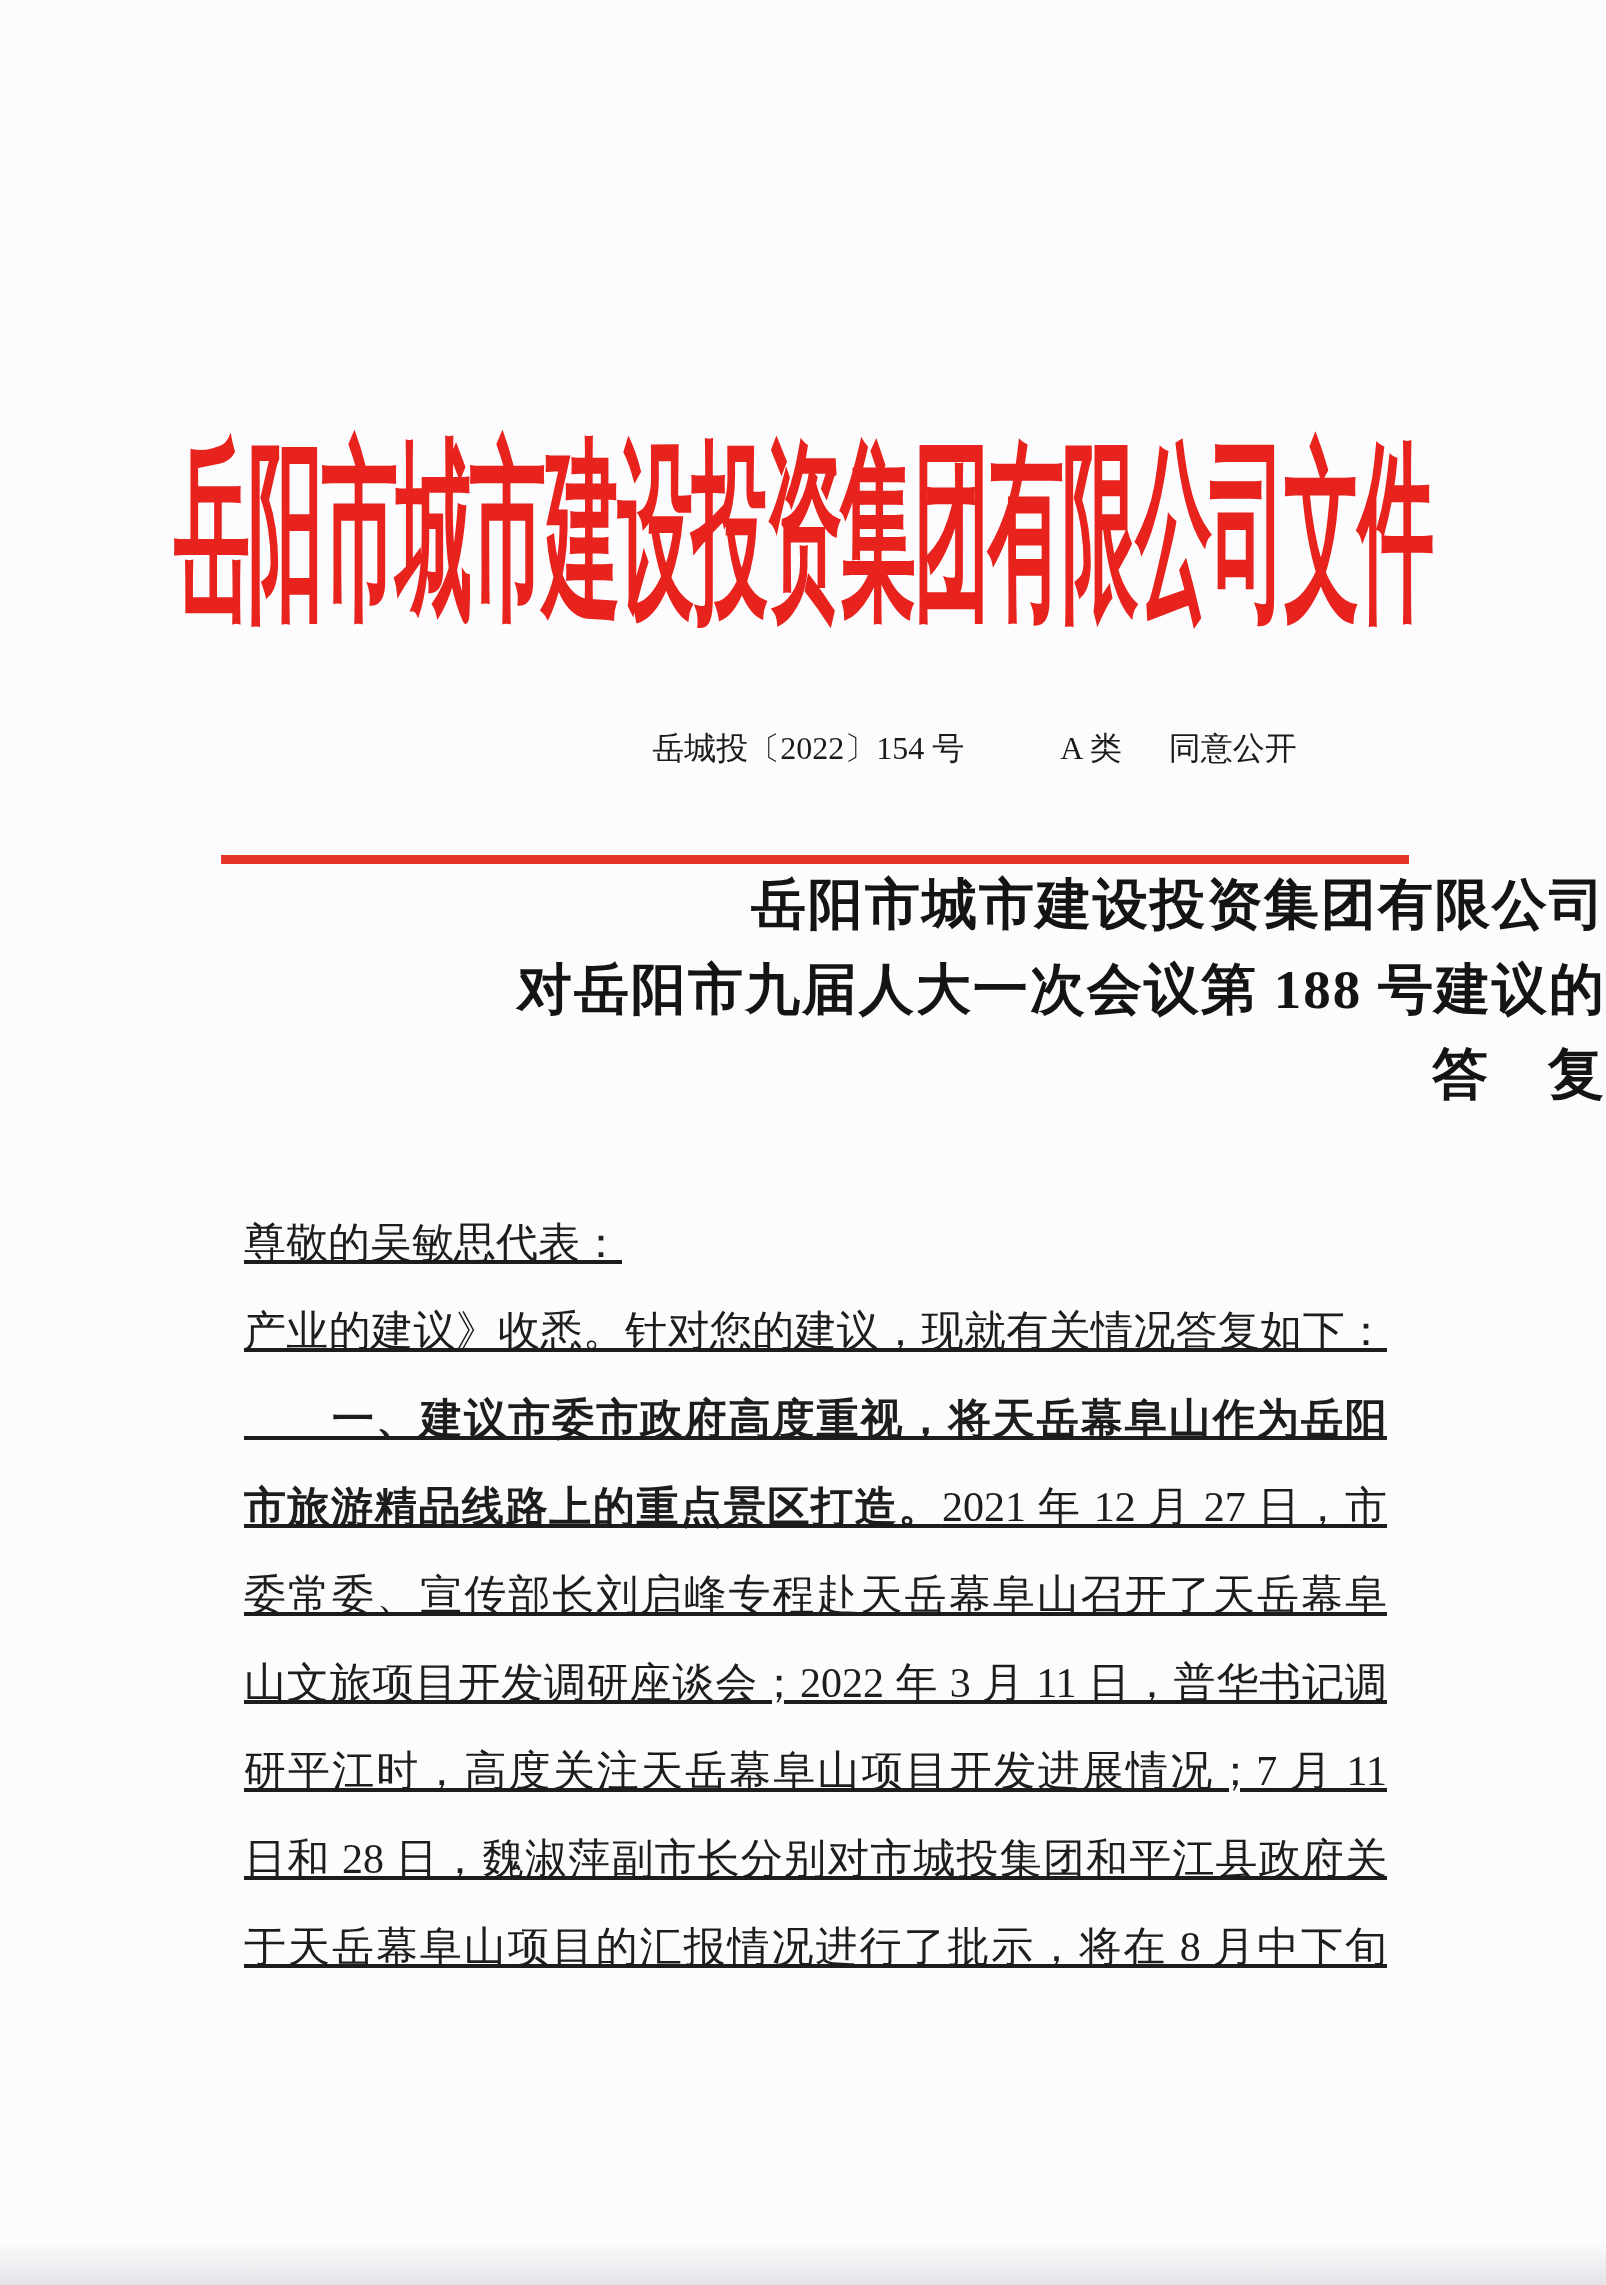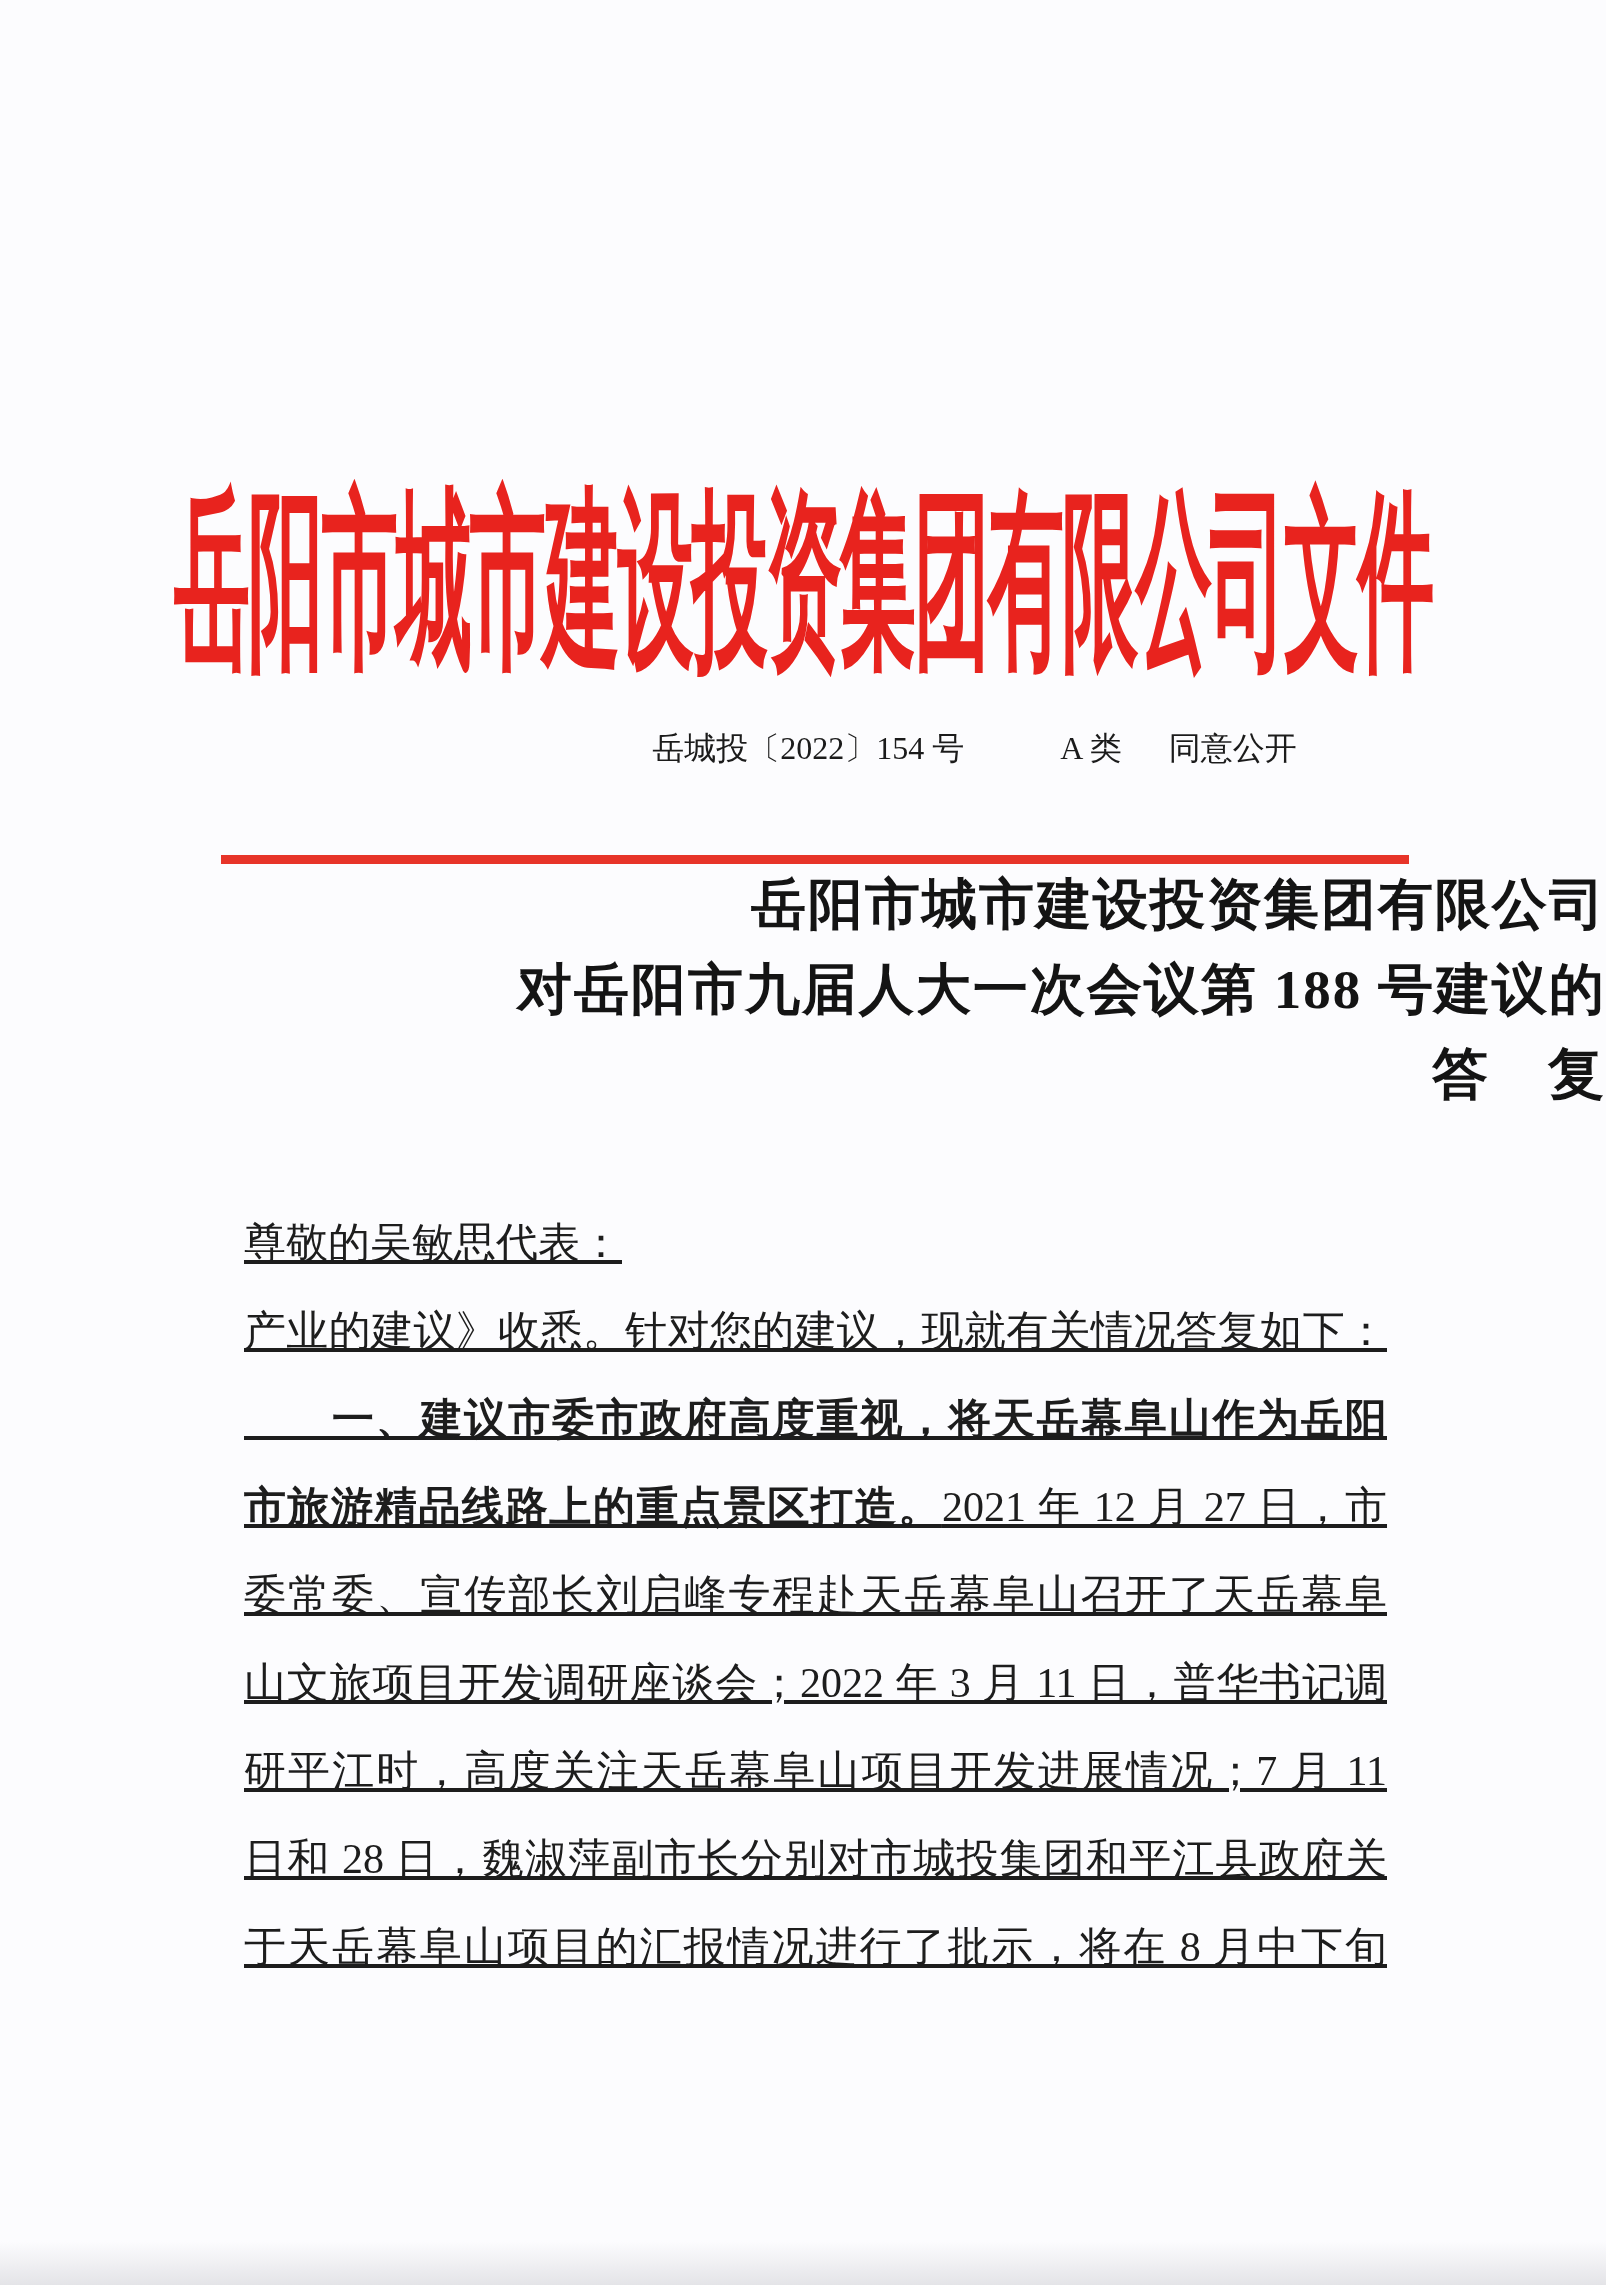--- a/index.html
+++ b/index.html
@@ -12,21 +12,21 @@
     font-family: "Liberation Serif", "DejaVu Serif", serif;
     color: #1d1d1d;
   }
 
   
   .letterhead {
     position: absolute;
     top: 434px; left: 0; right: 0;
     height: 202px;
     display: flex;
-    align-items: flex-end;
+    align-items: center;
     justify-content: center;
   }
   .letterhead-text {
     display: inline-block;
     font-size: 76px;
     font-weight: bold;
     letter-spacing: -2px;
     white-space: nowrap;
     color: #e8231e;
     transform: scaleY(2.55);

